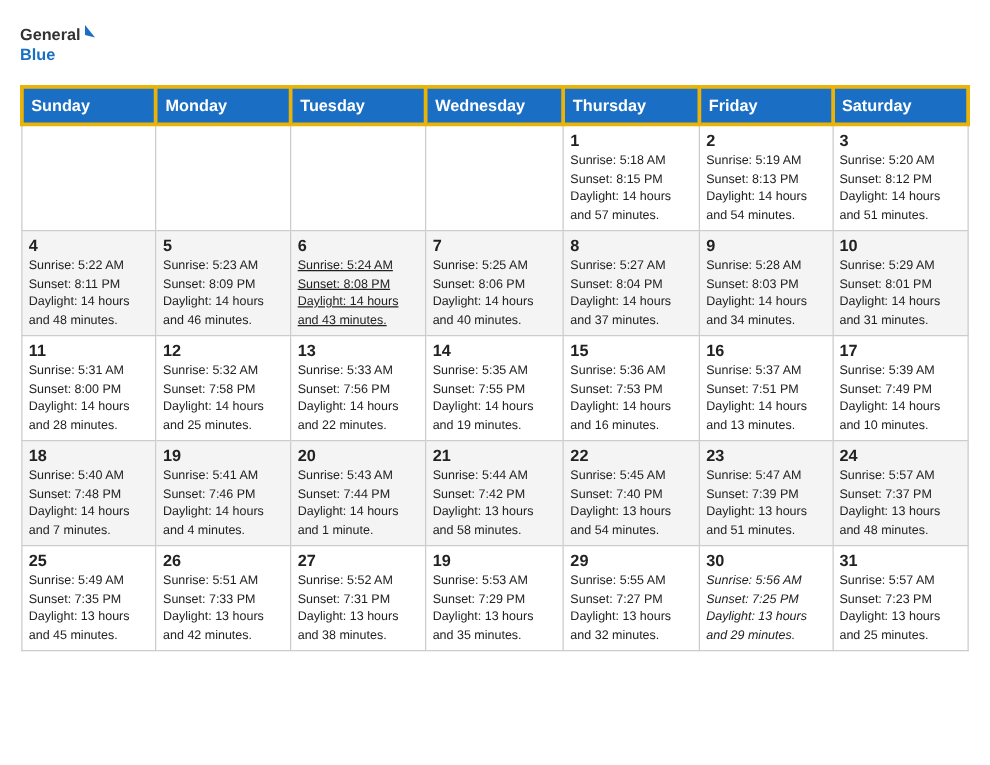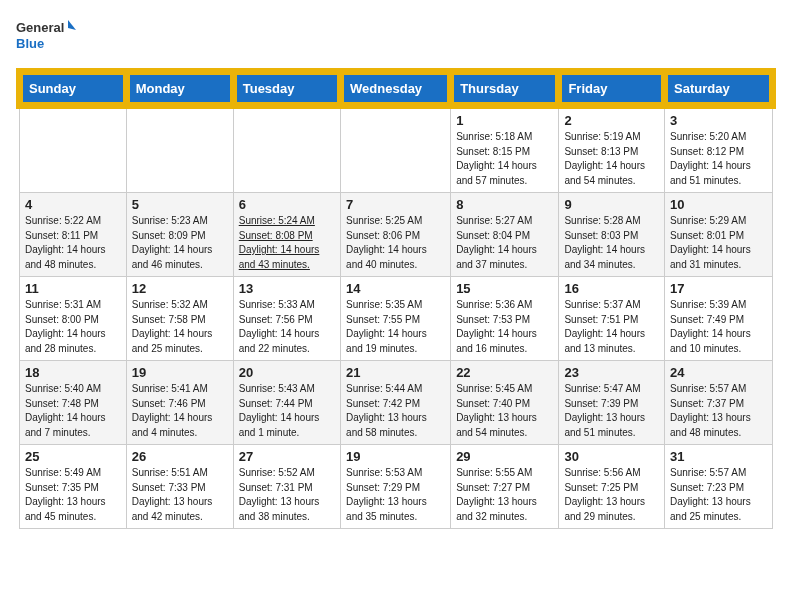--- a/index.html
+++ b/index.html
@@ -39,21 +39,21 @@
       width: 100%;
       border-collapse: collapse;
     }
     .calendar th {
       background: #1a6fc4;
       color: #fff;
       text-align: left;
       padding: 6px 6px;
       font-size: 13px;
       font-weight: bold;
-      border: 7px solid #eab308;
+      border: 3px solid #eab308;
     }
     .calendar td {
       border: 1px solid #ccc;
       vertical-align: top;
       padding: 4px 5px;
       width: 113px;
       min-height: 80px;
       font-size: 10.5px;
       color: #222;
       background: #fff;
@@ -232,21 +232,21 @@
 Daylight: 13 hours
 and 38 minutes.</span></td>
         <td><span class="day-num">19</span><span class="day-info" style="white-space: pre-line;">Sunrise: 5:53 AM
 Sunset: 7:29 PM
 Daylight: 13 hours
 and 35 minutes.</span></td>
         <td><span class="day-num">29</span><span class="day-info" style="white-space: pre-line;">Sunrise: 5:55 AM
 Sunset: 7:27 PM
 Daylight: 13 hours
 and 32 minutes.</span></td>
-        <td><span class="day-num">30</span><span class="day-info" style="white-space: pre-line;">Sunrise: 5:56 AM
+        <td><span class="day-num">30</span><span class="day-info" style="white-space: pre-line; font-style: italic;">Sunrise: 5:56 AM
 Sunset: 7:25 PM
 Daylight: 13 hours
 and 29 minutes.</span></td>
         <td><span class="day-num">31</span><span class="day-info" style="white-space: pre-line;">Sunrise: 5:57 AM
 Sunset: 7:23 PM
 Daylight: 13 hours
 and 25 minutes.</span></td>
       </tr>
     </tbody>
 </table>

